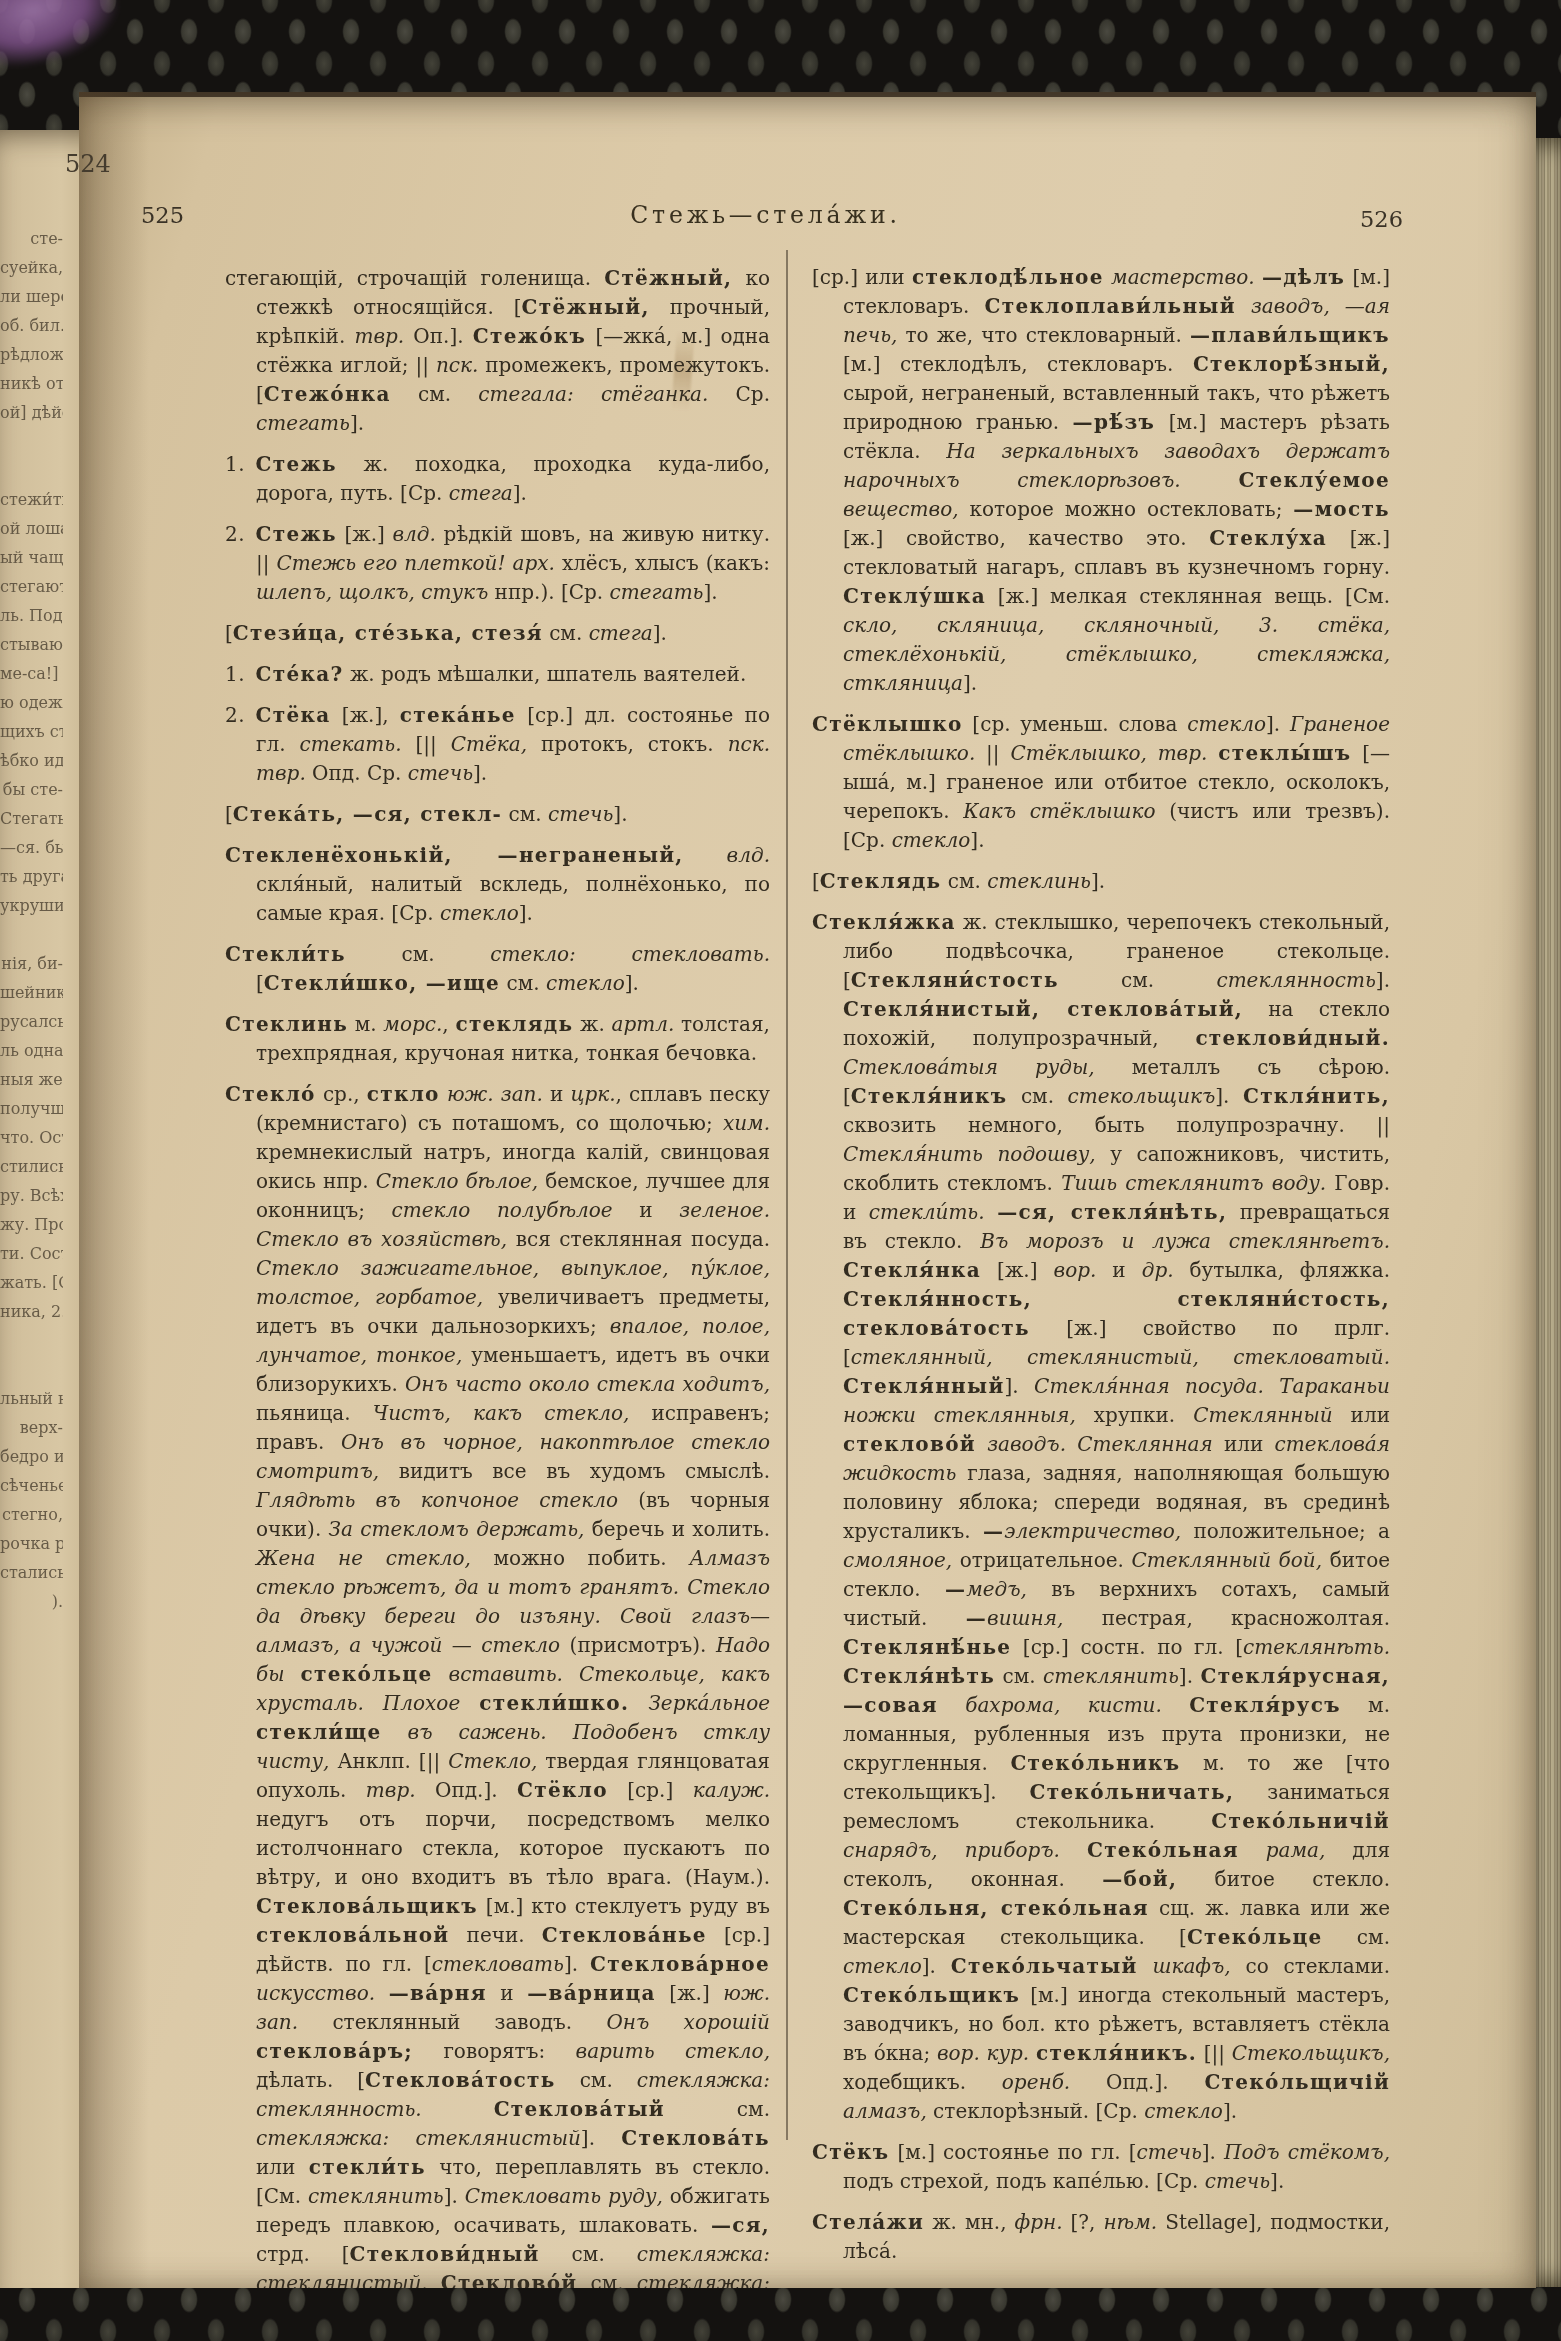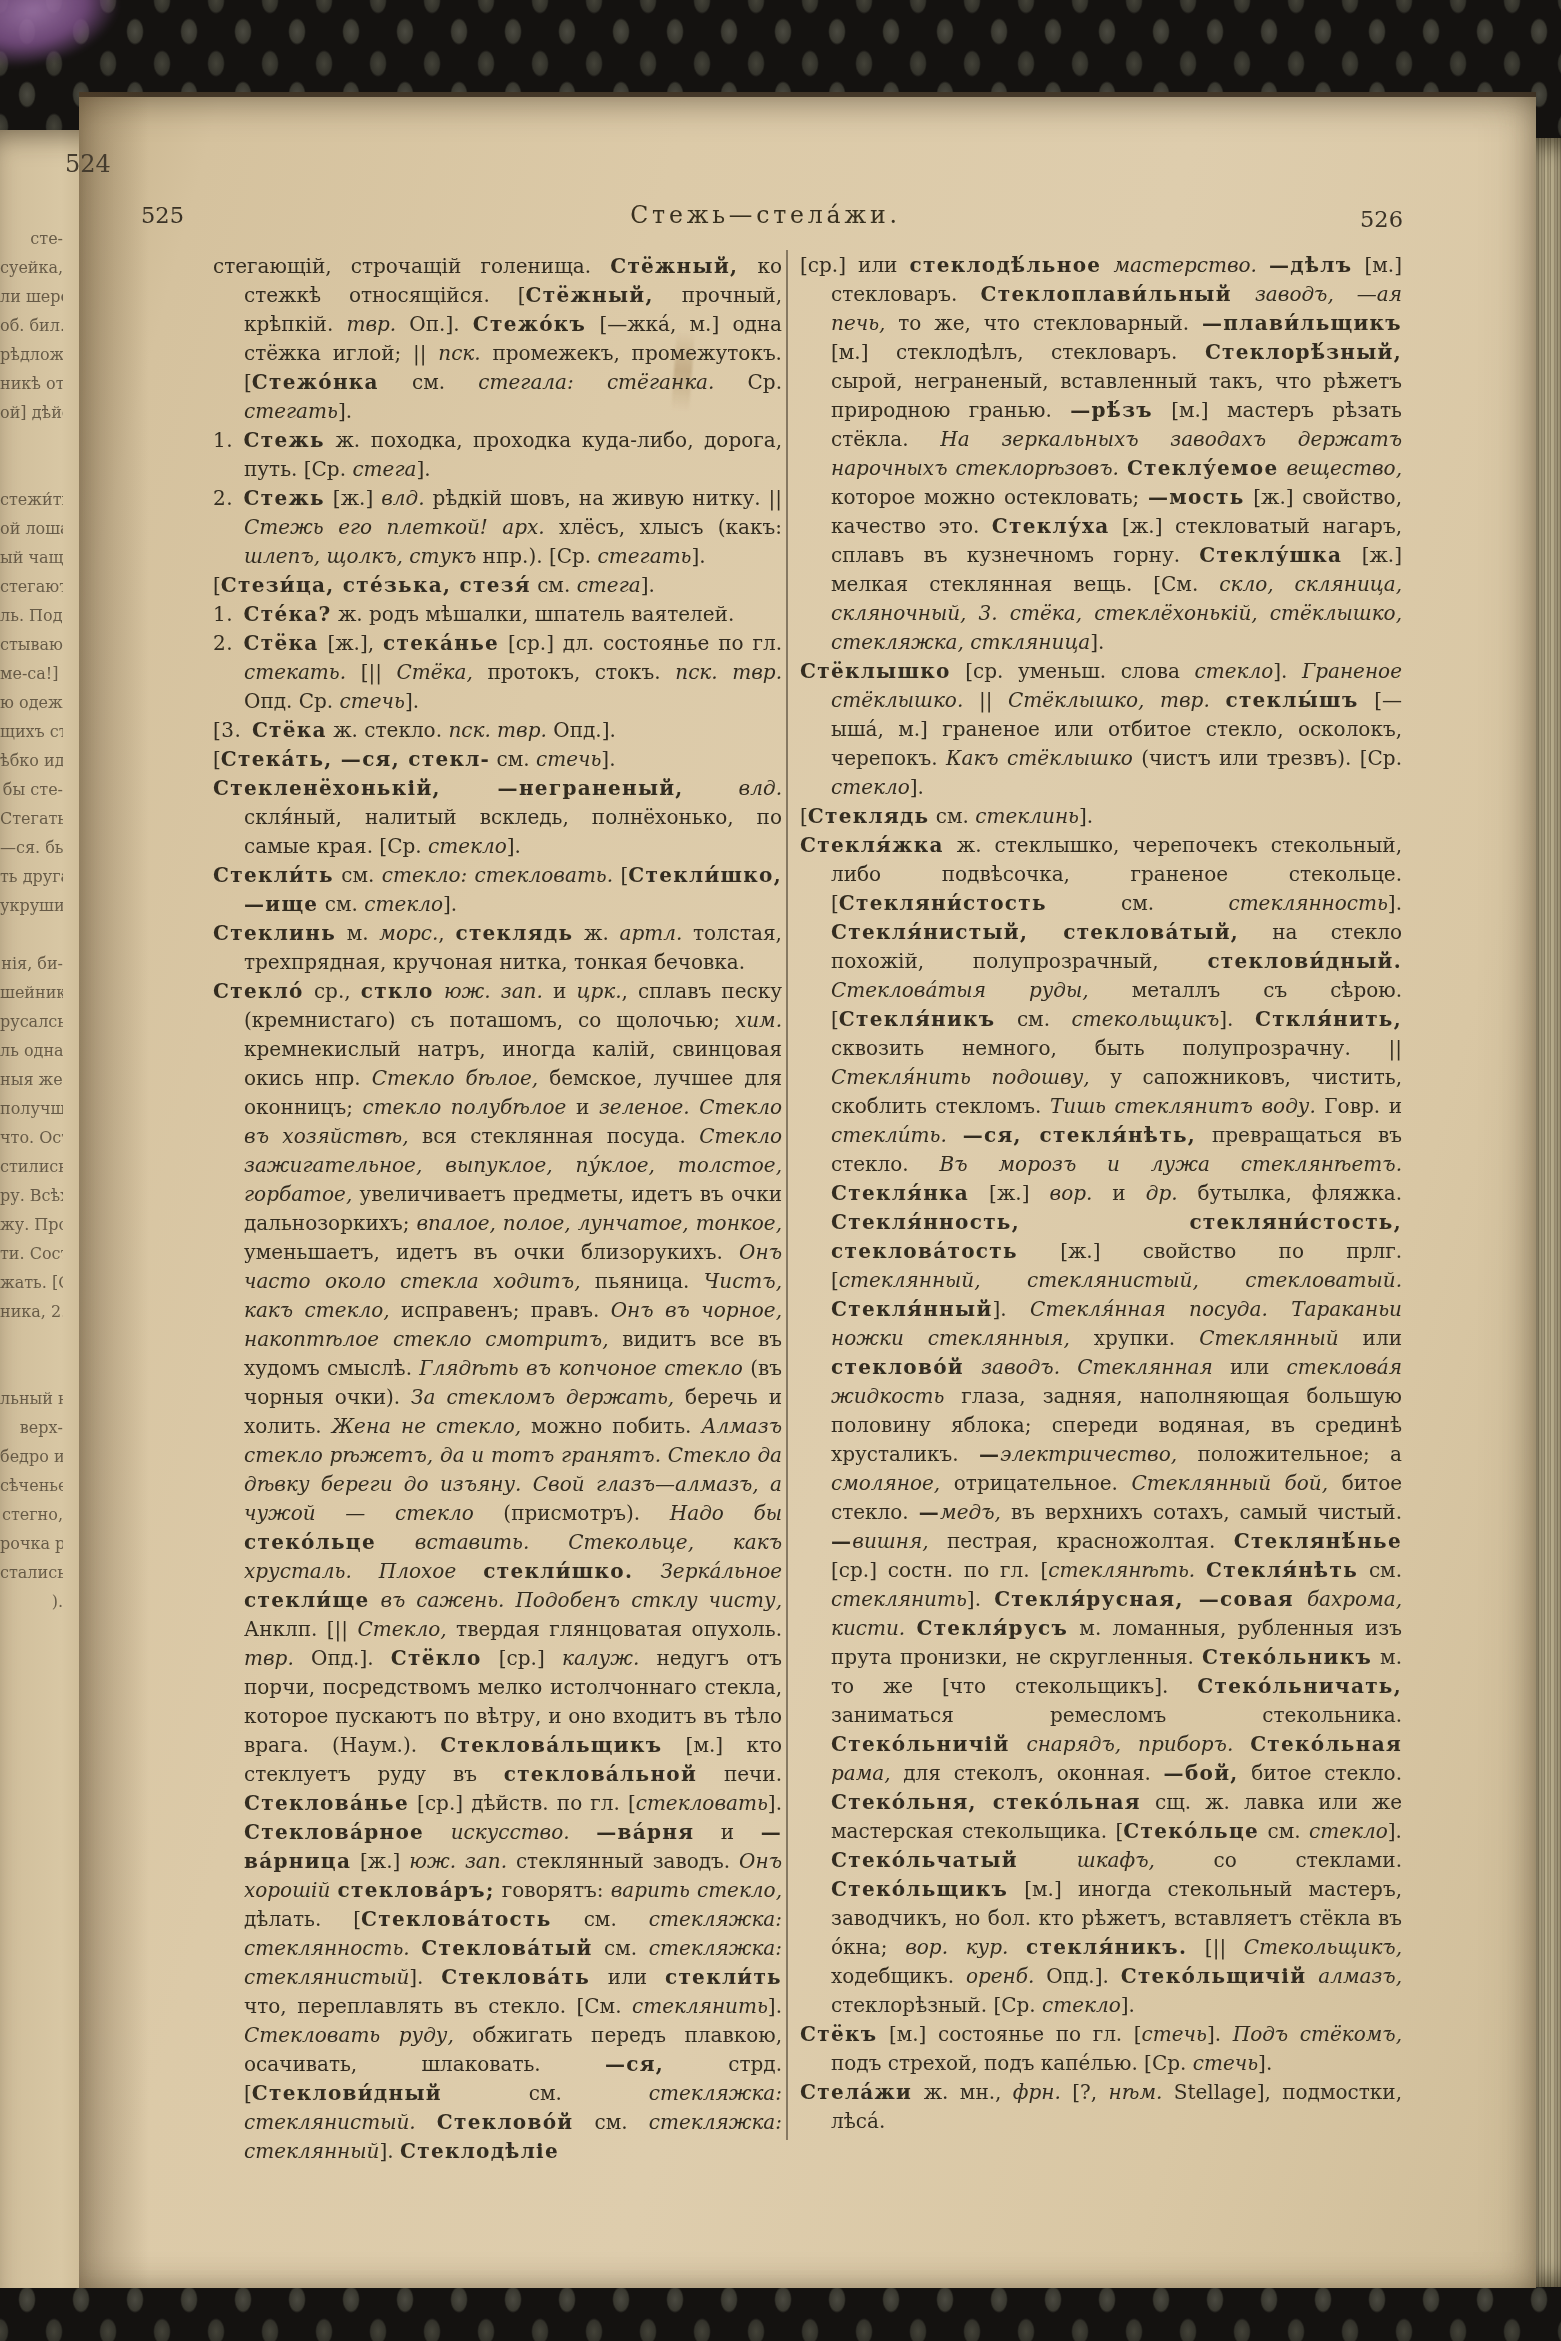--- a/index.html
+++ b/index.html
@@ -41,21 +41,21 @@
   .pnum{position:absolute; font-size:22.5px; color:#3a3226;}
   .pnum-left{left:62px; top:110px;}
   .pnum-right{left:1281px; top:114px;}
   .page-header{position:absolute; left:50%; top:109px; transform:translateX(-42px) translateX(-50%);
     font-size:23.6px; letter-spacing:3.8px; color:#38301f; white-space:nowrap;}
   .col{position:absolute; text-align:justify; color:#332c20; font-size:20px; line-height:29px;}
   .col-left{left:134px; top:160px; width:569px;}
   .col-right{left:721px; top:159px; width:602px;}
   .divider{position:absolute; left:707px; top:158px; width:1.6px; height:1890px;
     background:rgba(62,52,38,.55);}
-  .entry{margin:0; padding-left:31px; text-indent:-31px;}
+  .entry{margin:12px; padding-left:31px; text-indent:-31px;}
   .run-b{font-weight:700; letter-spacing:1.3px;}
   .run-i{font-style:italic;}
   .run-n{letter-spacing:0.5px;}
   .stain{position:absolute; left:595px; top:239px; width:18px; height:80px;
     background:linear-gradient(to bottom,rgba(140,110,70,.0),rgba(150,118,72,.35),rgba(140,110,70,.0));
     filter:blur(1.1px); transform:rotate(4deg);}
 </style>
 </head>
 <body>
 
@@ -122,21 +122,20 @@
     <div class="page-header">Стежь—стела́жи.</div>
     <div class="pnum pnum-right">526</div>
     <div class="stain"></div>
     <div class="col col-left">
         <p class="entry"><span class="run-r">стегающій, строчащій голенища. </span><span class="run-b">Стёжный,</span><span class="run-r"> ко стежкѣ относящійся. [</span><span class="run-b">Стёжный,</span><span class="run-r"> прочный, крѣпкій. </span><span class="run-i">твр.</span><span class="run-r"> Оп.]. </span><span class="run-b">Стежо́къ</span><span class="run-r"> [—жка́, м.] одна стёжка иглой; || </span><span class="run-i">пск.</span><span class="run-r"> промежекъ, промежутокъ. [</span><span class="run-b">Стежо́нка</span><span class="run-r"> см. </span><span class="run-i">стегала: стёганка.</span><span class="run-r"> Ср. </span><span class="run-i">стегать</span><span class="run-r">].</span></p>
         <p class="entry"><span class="run-n">1. </span><span class="run-b">Стежь</span><span class="run-r"> ж. походка, проходка куда-либо, дорога, путь. [Ср. </span><span class="run-i">стега</span><span class="run-r">].</span></p>
         <p class="entry"><span class="run-n">2. </span><span class="run-b">Стежь</span><span class="run-r"> [ж.] </span><span class="run-i">влд.</span><span class="run-r"> рѣдкій шовъ, на живую нитку. || </span><span class="run-i">Стежь его плеткой!</span><span class="run-r"> </span><span class="run-i">арх.</span><span class="run-r"> хлёсъ, хлысъ (какъ: </span><span class="run-i">шлепъ, щолкъ, стукъ</span><span class="run-r"> нпр.). [Ср. </span><span class="run-i">стегать</span><span class="run-r">].</span></p>
         <p class="entry"><span class="run-r">[</span><span class="run-b">Стези́ца, сте́зька, стезя́</span><span class="run-r"> см. </span><span class="run-i">стега</span><span class="run-r">].</span></p>
         <p class="entry"><span class="run-n">1. </span><span class="run-b">Сте́ка?</span><span class="run-r"> ж. родъ мѣшалки, шпатель ваятелей.</span></p>
         <p class="entry"><span class="run-n">2. </span><span class="run-b">Стёка</span><span class="run-r"> [ж.], </span><span class="run-b">стека́нье</span><span class="run-r"> [ср.] дл. состоянье по гл. </span><span class="run-i">стекать.</span><span class="run-r"> [|| </span><span class="run-i">Стёка,</span><span class="run-r"> протокъ, стокъ. </span><span class="run-i">пск. твр.</span><span class="run-r"> Опд. Ср. </span><span class="run-i">стечь</span><span class="run-r">].</span></p>
-        <p class="entry"><span class="run-n">[3. </span><span class="run-b">Стёка</span><span class="run-r"> ж. стекло. </span><span class="run-i">пск. твр.</span><span class="run-r"> Опд.].</span></p>
         <p class="entry"><span class="run-r">[</span><span class="run-b">Стека́ть, —ся, стекл-</span><span class="run-r"> см. </span><span class="run-i">стечь</span><span class="run-r">].</span></p>
         <p class="entry"><span class="run-b">Стекленёхонькій, —неграненый,</span><span class="run-r"> </span><span class="run-i">влд.</span><span class="run-r"> скля́ный, налитый вскледь, полнёхонько, по самые края. [Ср. </span><span class="run-i">стекло</span><span class="run-r">].</span></p>
         <p class="entry"><span class="run-b">Стекли́ть</span><span class="run-r"> см. </span><span class="run-i">стекло: стекловать.</span><span class="run-r"> [</span><span class="run-b">Стекли́шко, —ище</span><span class="run-r"> см. </span><span class="run-i">стекло</span><span class="run-r">].</span></p>
         <p class="entry"><span class="run-b">Стеклинь</span><span class="run-r"> м. </span><span class="run-i">морс.</span><span class="run-r">, </span><span class="run-b">стеклядь</span><span class="run-r"> ж. </span><span class="run-i">артл.</span><span class="run-r"> толстая, трехпрядная, кручоная нитка, тонкая бечовка.</span></p>
         <p class="entry"><span class="run-b">Стекло́</span><span class="run-r"> ср., </span><span class="run-b">сткло</span><span class="run-r"> </span><span class="run-i">юж. зап.</span><span class="run-r"> и </span><span class="run-i">црк.</span><span class="run-r">, сплавъ песку (кремнистаго) съ поташомъ, со щолочью; </span><span class="run-i">хим.</span><span class="run-r"> кремнекислый натръ, иногда калій, свинцовая окись нпр. </span><span class="run-i">Стекло бѣлое,</span><span class="run-r"> бемское, лучшее для оконницъ; </span><span class="run-i">стекло полубѣлое</span><span class="run-r"> и </span><span class="run-i">зеленое. Стекло въ хозяйствѣ,</span><span class="run-r"> вся стеклянная посуда. </span><span class="run-i">Стекло зажигательное, выпуклое, пу́клое, толстое, горбатое,</span><span class="run-r"> увеличиваетъ предметы, идетъ въ очки дальнозоркихъ; </span><span class="run-i">впалое, полое, лунчатое, тонкое,</span><span class="run-r"> уменьшаетъ, идетъ въ очки близорукихъ. </span><span class="run-i">Онъ часто около стекла ходитъ,</span><span class="run-r"> пьяница. </span><span class="run-i">Чистъ, какъ стекло,</span><span class="run-r"> исправенъ; правъ. </span><span class="run-i">Онъ въ чорное, накоптѣлое стекло смотритъ,</span><span class="run-r"> видитъ все въ худомъ смыслѣ. </span><span class="run-i">Глядѣть въ копчоное стекло</span><span class="run-r"> (въ чорныя очки). </span><span class="run-i">За стекломъ держать,</span><span class="run-r"> беречь и холить. </span><span class="run-i">Жена не стекло,</span><span class="run-r"> можно побить. </span><span class="run-i">Алмазъ стекло рѣжетъ, да и тотъ гранятъ. Стекло да дѣвку береги до изъяну. Свой глазъ—алмазъ, а чужой — стекло</span><span class="run-r"> (присмотръ). </span><span class="run-i">Надо бы </span><span class="run-b">стеко́льце</span><span class="run-i"> вставить. Стекольце, какъ хрусталь. Плохое </span><span class="run-b">стекли́шко.</span><span class="run-r"> </span><span class="run-i">Зерка́льное </span><span class="run-b">стекли́ще</span><span class="run-i"> въ сажень. Подобенъ стклу чисту,</span><span class="run-r"> Анклп. [|| </span><span class="run-i">Стекло,</span><span class="run-r"> твердая глянцоватая опухоль. </span><span class="run-i">твр.</span><span class="run-r"> Опд.]. </span><span class="run-b">Стёкло</span><span class="run-r"> [ср.] </span><span class="run-i">калуж.</span><span class="run-r"> недугъ отъ порчи, посредствомъ мелко истолчоннаго стекла, которое пускаютъ по вѣтру, и оно входитъ въ тѣло врага. (Наум.). </span><span class="run-b">Стеклова́льщикъ</span><span class="run-r"> [м.] кто стеклуетъ руду въ </span><span class="run-b">стеклова́льной</span><span class="run-r"> печи. </span><span class="run-b">Стеклова́нье</span><span class="run-r"> [ср.] дѣйств. по гл. [</span><span class="run-i">стекловать</span><span class="run-r">]. </span><span class="run-b">Стеклова́рное</span><span class="run-r"> </span><span class="run-i">искусство.</span><span class="run-r"> </span><span class="run-b">—ва́рня</span><span class="run-r"> и </span><span class="run-b">—ва́рница</span><span class="run-r"> [ж.] </span><span class="run-i">юж. зап.</span><span class="run-r"> стеклянный заводъ. </span><span class="run-i">Онъ хорошій </span><span class="run-b">стеклова́ръ;</span><span class="run-r"> говорятъ: </span><span class="run-i">варить стекло,</span><span class="run-r"> дѣлать. [</span><span class="run-b">Стеклова́тость</span><span class="run-r"> см. </span><span class="run-i">стекляжка: стеклянность.</span><span class="run-r"> </span><span class="run-b">Стеклова́тый</span><span class="run-r"> см. </span><span class="run-i">стекляжка: стеклянистый</span><span class="run-r">]. </span><span class="run-b">Стеклова́ть</span><span class="run-r"> или </span><span class="run-b">стекли́ть</span><span class="run-r"> что, переплавлять въ стекло. [См. </span><span class="run-i">стеклянить</span><span class="run-r">]. </span><span class="run-i">Стекловать руду,</span><span class="run-r"> обжигать передъ плавкою, осачивать, шлаковать. </span><span class="run-b">—ся,</span><span class="run-r"> стрд. [</span><span class="run-b">Стеклови́дный</span><span class="run-r"> см. </span><span class="run-i">стекляжка: стеклянистый.</span><span class="run-r"> </span><span class="run-b">Стеклово́й</span><span class="run-r"> см. </span><span class="run-i">стекляжка: стеклянный</span><span class="run-r">]. </span><span class="run-b">Стеклодѣліе</span></p>
       </div>
     <div class="divider"></div>
     <div class="col col-right">
         <p class="entry"><span class="run-r">[ср.] или </span><span class="run-b">стеклодѣ́льное</span><span class="run-r"> </span><span class="run-i">мастерство.</span><span class="run-r"> </span><span class="run-b">—дѣлъ</span><span class="run-r"> [м.] стекловаръ. </span><span class="run-b">Стеклоплави́льный</span><span class="run-r"> </span><span class="run-i">заводъ, —ая печь,</span><span class="run-r"> то же, что стекловарный. </span><span class="run-b">—плави́льщикъ</span><span class="run-r"> [м.] стеклодѣлъ, стекловаръ. </span><span class="run-b">Стеклорѣ́зный,</span><span class="run-r"> сырой, неграненый, вставленный такъ, что рѣжетъ природною гранью. </span><span class="run-b">—рѣ́зъ</span><span class="run-r"> [м.] мастеръ рѣзать стёкла. </span><span class="run-i">На зеркальныхъ заводахъ держатъ нарочныхъ стеклорѣзовъ.</span><span class="run-r"> </span><span class="run-b">Стеклу́емое</span><span class="run-r"> </span><span class="run-i">вещество,</span><span class="run-r"> которое можно остекловать; </span><span class="run-b">—мость</span><span class="run-r"> [ж.] свойство, качество это. </span><span class="run-b">Стеклу́ха</span><span class="run-r"> [ж.] стекловатый нагаръ, сплавъ въ кузнечномъ горну. </span><span class="run-b">Стеклу́шка</span><span class="run-r"> [ж.] мелкая стеклянная вещь. [См. </span><span class="run-i">скло, скляница, скляночный, 3. стёка, стеклёхонькій, стёклышко, стекляжка, сткляница</span><span class="run-r">].</span></p>
         <p class="entry"><span class="run-b">Стёклышко</span><span class="run-r"> [ср. уменьш. слова </span><span class="run-i">стекло</span><span class="run-r">]. </span><span class="run-i">Граненое стёклышко.</span><span class="run-r"> || </span><span class="run-i">Стёклышко,</span><span class="run-r"> </span><span class="run-i">твр.</span><span class="run-r"> </span><span class="run-b">стеклы́шъ</span><span class="run-r"> [—ыша́, м.] граненое или отбитое стекло, осколокъ, черепокъ. </span><span class="run-i">Какъ стёклышко</span><span class="run-r"> (чистъ или трезвъ). [Ср. </span><span class="run-i">стекло</span><span class="run-r">].</span></p>

